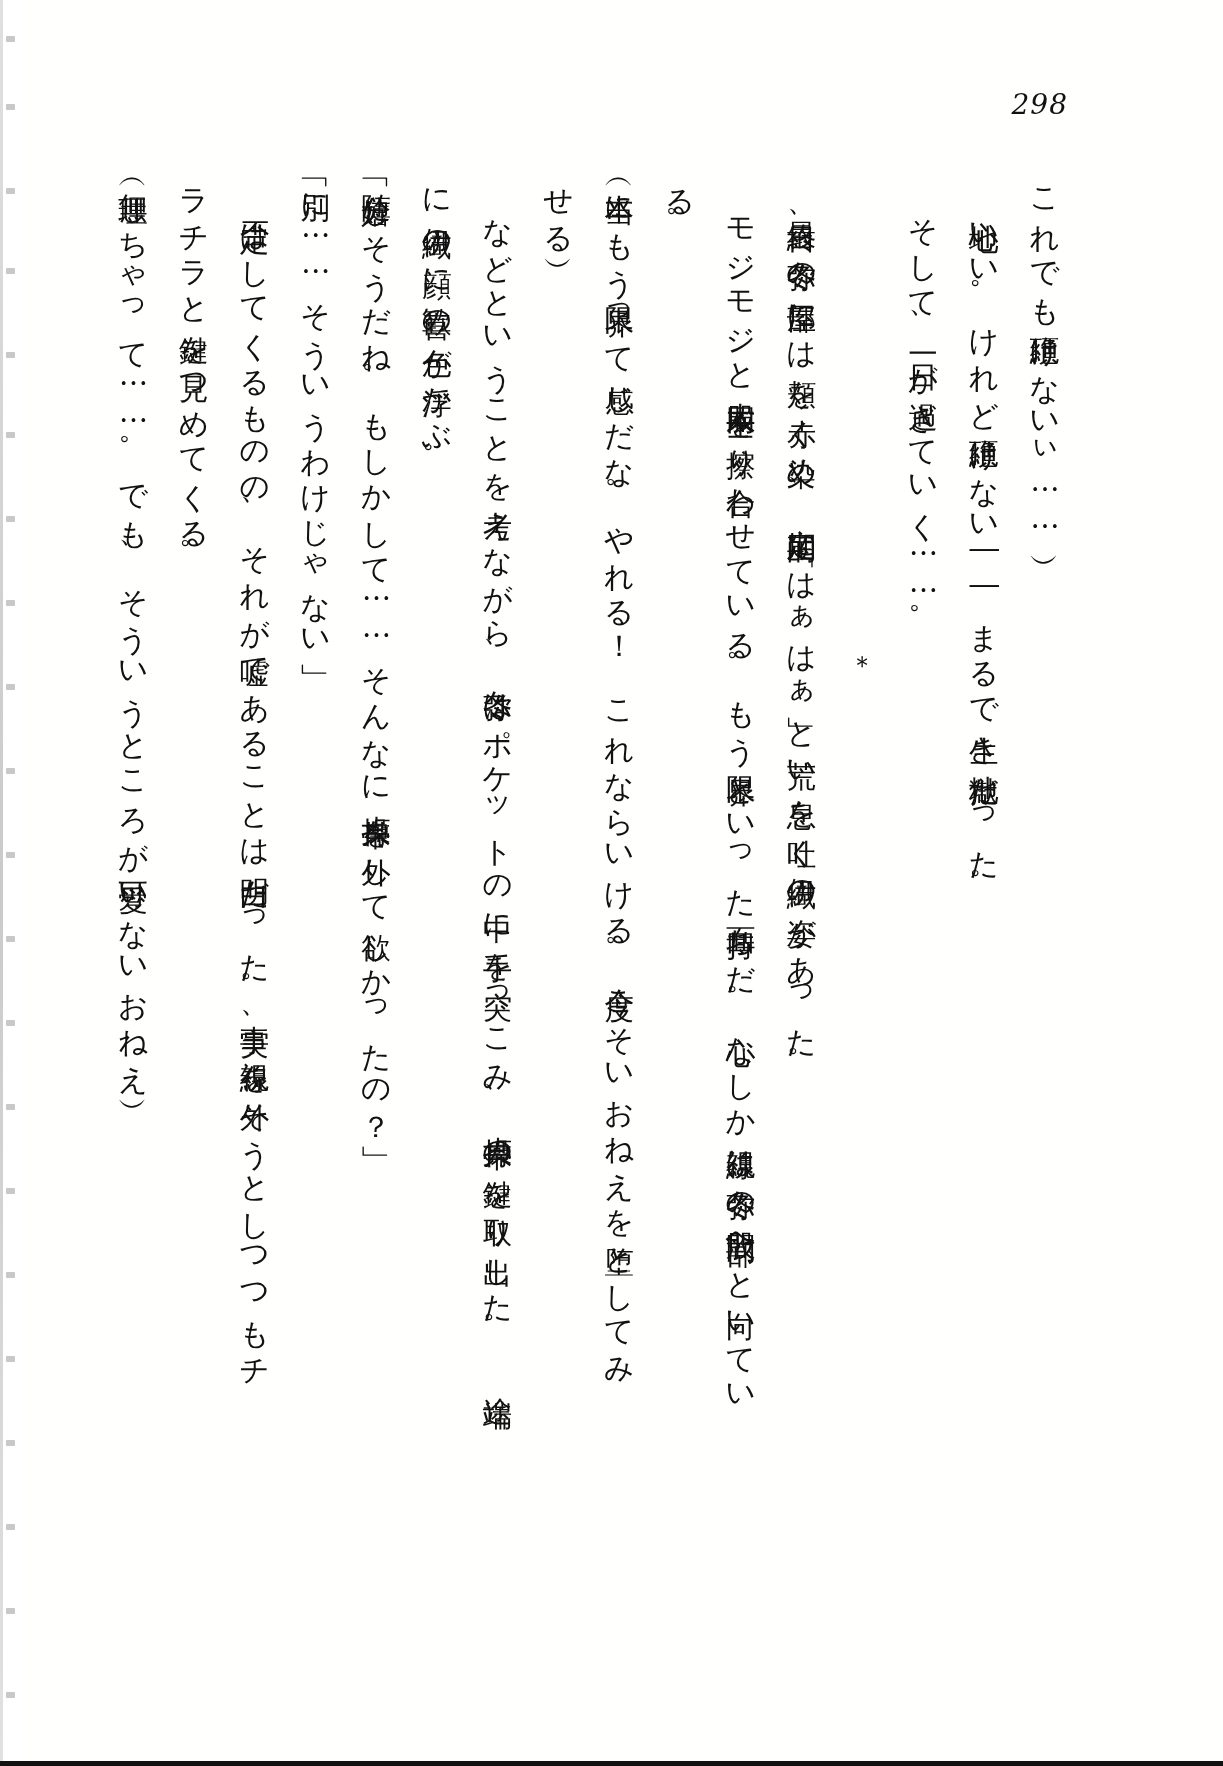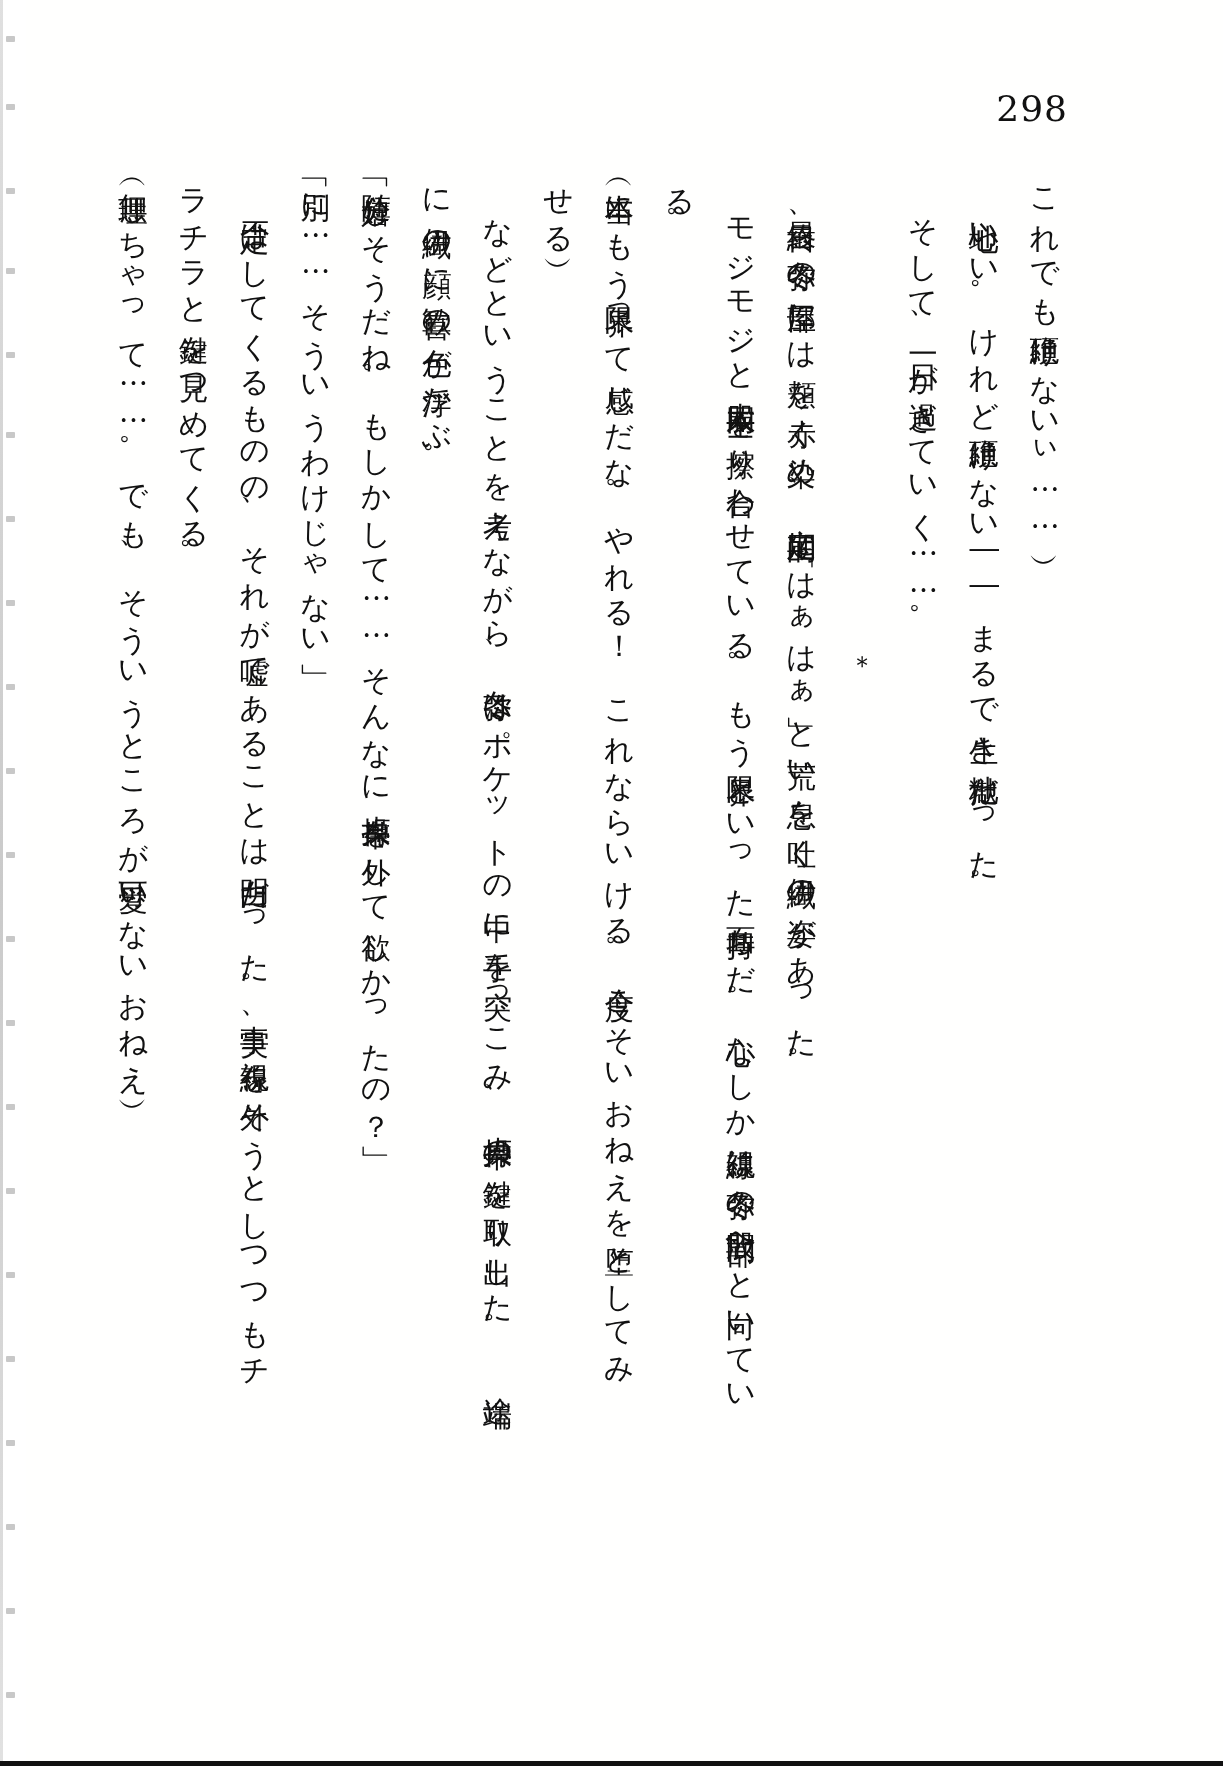--- a/index.html
+++ b/index.html
@@ -43,21 +43,22 @@
     background: linear-gradient(to bottom, #d8d8d8, #bdbdbd, #dadada);
     opacity: .8;
   }
 
   
   .page-number {
     position: absolute;
     top: 88px;
     right: 155px;
     font-family: "DejaVu Serif", "Liberation Serif", serif;
-    font-size: 36px;
+    font-style: italic;
+    font-size: 28px;
     color: #111;
     letter-spacing: 1px;
   }
 
   
   .vtext {
     position: absolute;
     top: 168px;
     right: 148px;
     height: 1235px;

